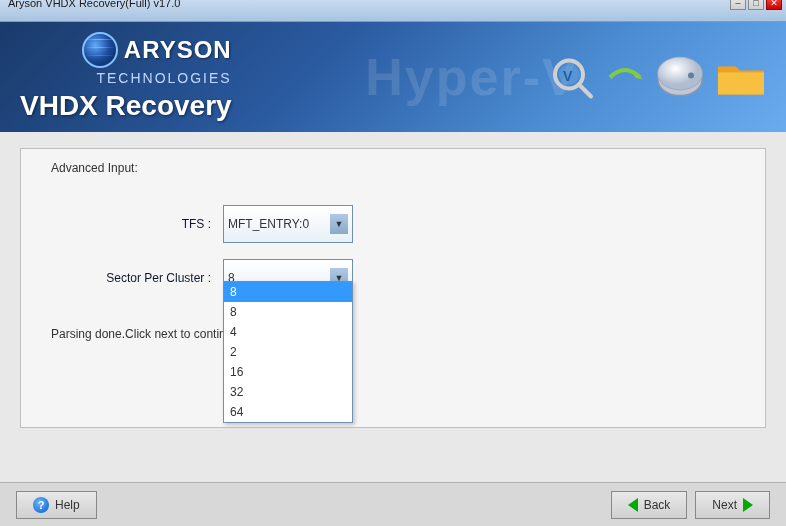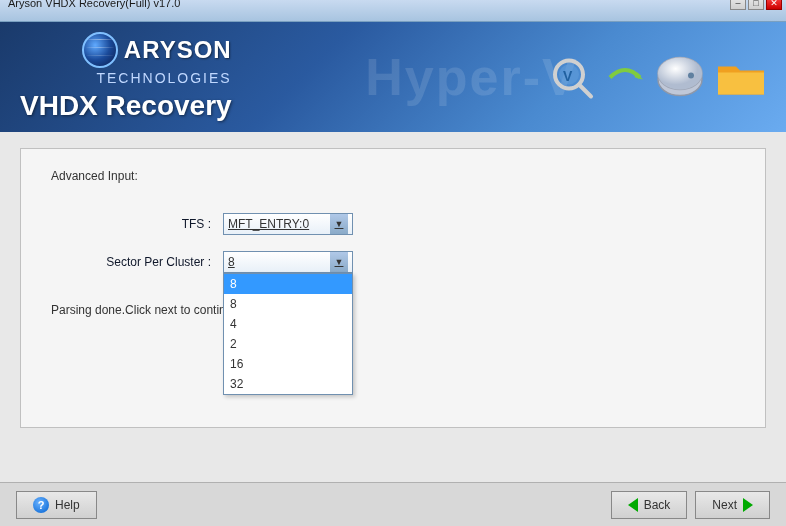--- a/index.html
+++ b/index.html
@@ -138,21 +138,21 @@
       padding: 16px 20px;
       flex: 1;
       height: calc(526px - 22px - 110px - 44px);
       position: relative;
     }
 
     
     .content-box {
       background: #f5f5f5;
       border: 1px solid #c0c0c0;
-      padding: 20px 30px;
+      padding: 12px 30px;
       min-height: 280px;
     }
     .section-title {
       font-size: 12px;
       color: #333;
       margin-bottom: 30px;
       font-weight: normal;
     }
 
     
@@ -166,32 +166,31 @@
       text-align: right;
       width: 160px;
       margin-right: 12px;
       font-size: 12px;
       color: #0f172a;
     }
 
     
     .select-control {
       width: 130px;
-      height: 22px;
+      height: 38px;
       border: 1px solid #7090b0;
       background: linear-gradient(to bottom, #ffffff, #e8f0f8);
       display: flex;
       align-items: center;
       justify-content: space-between;
       padding: 0 4px;
       font-size: 12px;
       color: #333;
       cursor: pointer;
       position: relative;
-      text-decoration: underline;
     }
     .select-arrow {
       width: 18px;
       height: 20px;
       background: linear-gradient(to bottom, #b0c8e8, #8aaac8);
       display: flex;
       align-items: center;
       justify-content: center;
       color: #333;
       font-size: 9px;
@@ -380,20 +379,21 @@
           <span>8</span>
           <div class="select-arrow">▼</div>
         </div>
         <div class="dropdown-list">
           <div class="dropdown-item selected">8</div>
           <div class="dropdown-item">8</div>
           <div class="dropdown-item">4</div>
           <div class="dropdown-item">2</div>
           <div class="dropdown-item">16</div>
           <div class="dropdown-item">32</div>
+          <div class="dropdown-item">64</div>
         </div>
       </div>
     </div>
 
     <div class="status-text">Parsing done.Click next to continue.</div>
   </div>
 </div>
 
 <div class="footer">
   <div class="footer-left">

